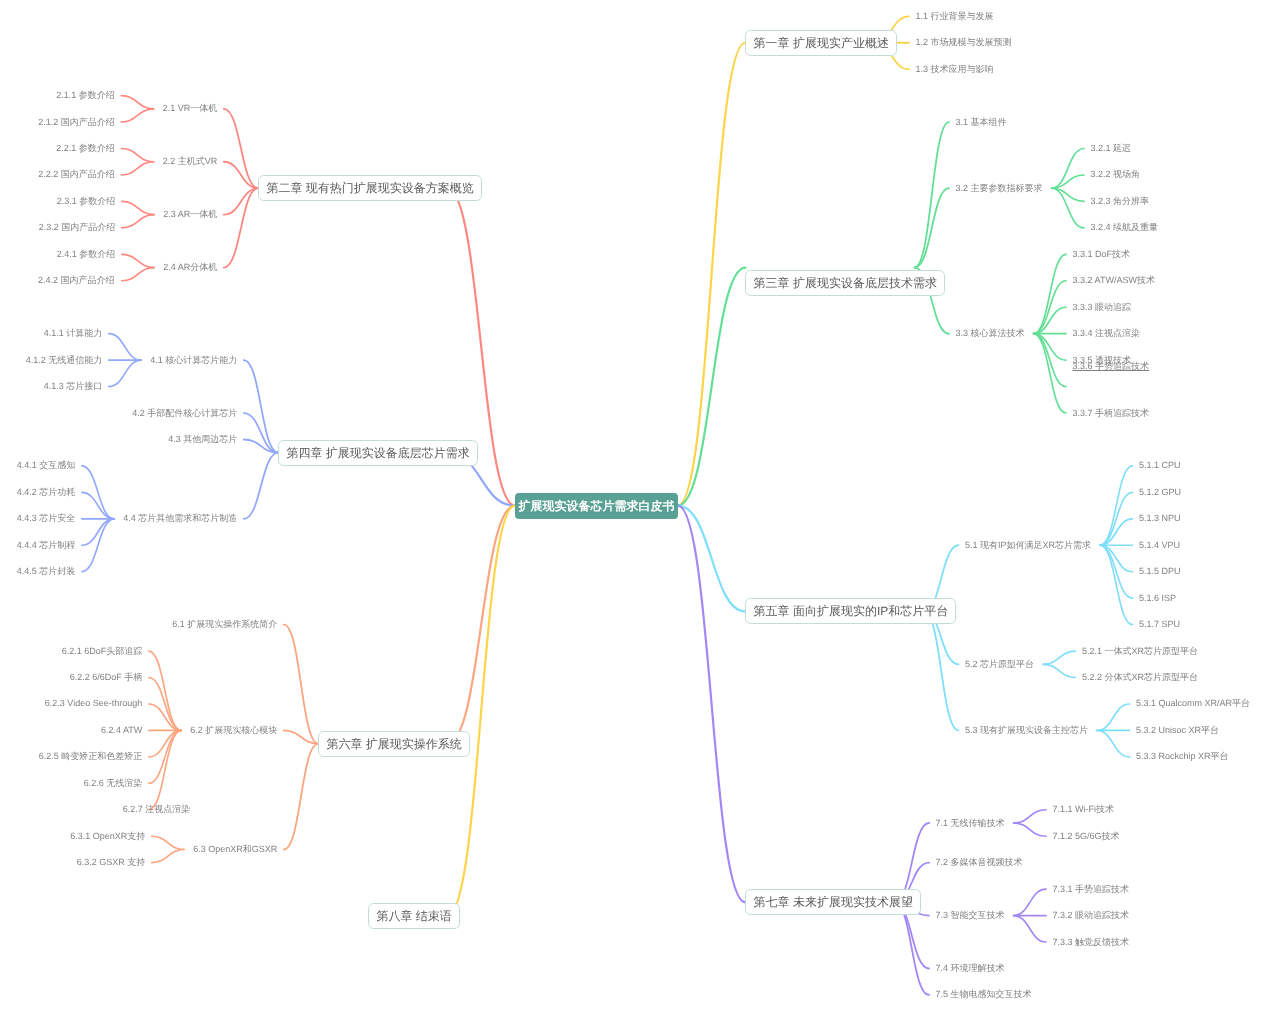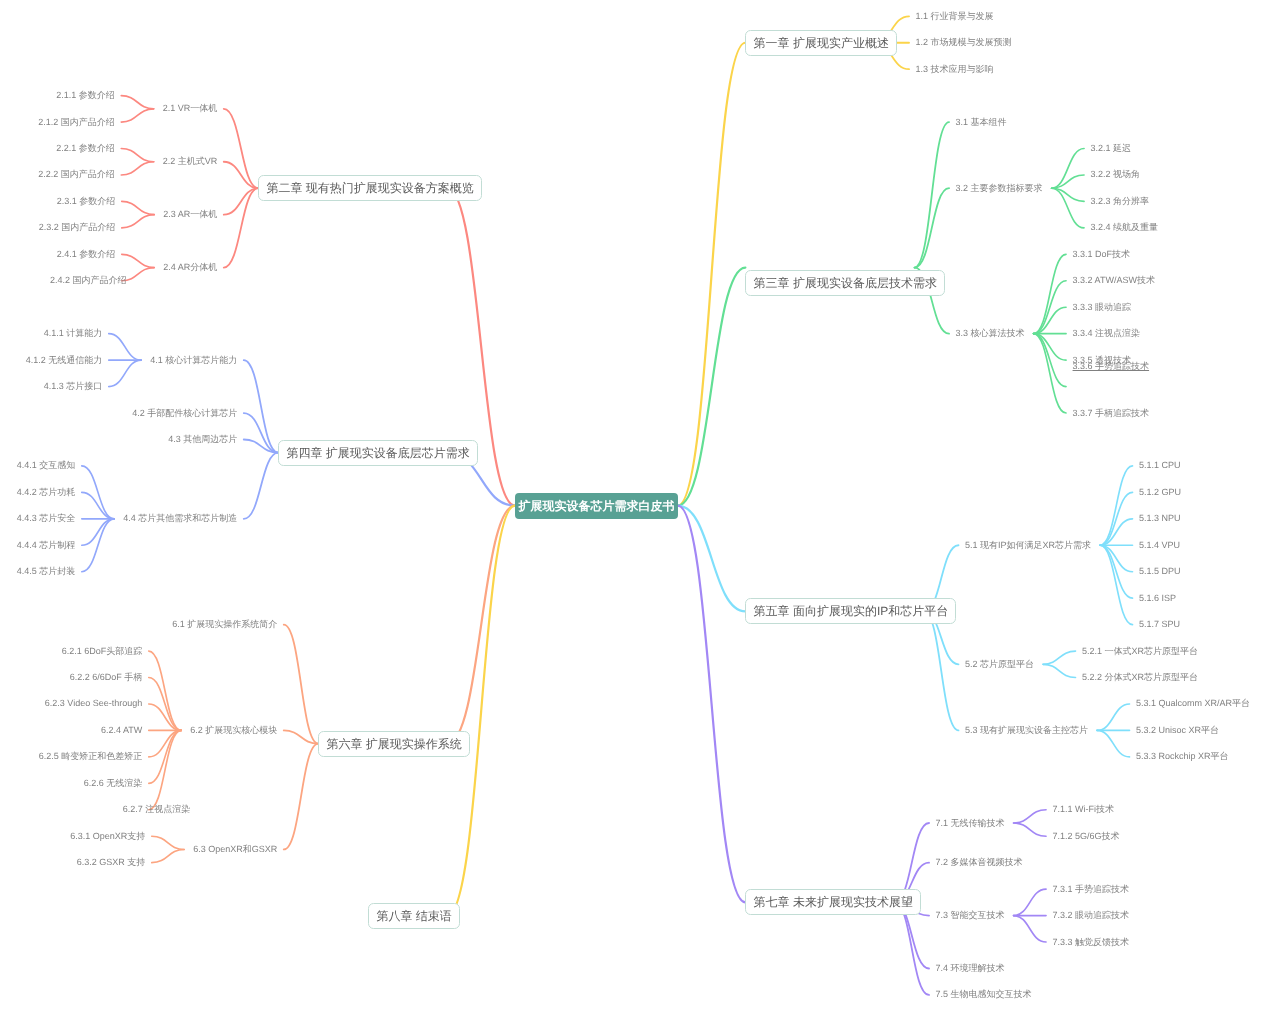--- a/index.html
+++ b/index.html
@@ -161,21 +161,21 @@
       <div class="node node-l3" style="left: 56.21px; top: 88.63px;">2.1.1 参数介绍</div>
       <div class="node node-l3" style="left: 38.21px; top: 115.08px;">2.1.2 国内产品介绍</div>
       <div class="node node-l2" style="left: 162.74px; top: 154.75px;">2.2 主机式VR</div>
       <div class="node node-l3" style="left: 56.21px; top: 141.53px;">2.2.1 参数介绍</div>
       <div class="node node-l3" style="left: 38.21px; top: 167.98px;">2.2.2 国内产品介绍</div>
       <div class="node node-l2" style="left: 163.22px; top: 207.65px;">2.3 AR一体机</div>
       <div class="node node-l3" style="left: 56.69px; top: 194.43px;">2.3.1 参数介绍</div>
       <div class="node node-l3" style="left: 38.69px; top: 220.88px;">2.3.2 国内产品介绍</div>
       <div class="node node-l2" style="left: 163.22px; top: 260.55px;">2.4 AR分体机</div>
       <div class="node node-l3" style="left: 56.69px; top: 247.33px;">2.4.1 参数介绍</div>
-      <div class="node node-l3" style="left: 50px; top: 273.78px;">2.4.2 国内产品介绍</div>
+      <div class="node node-l3" style="left: 38px; top: 273.78px;">2.4.2 国内产品介绍</div>
       <div class="node node-l1" style="left: 278.25px; top: 439.7px;">第四章 扩展现实设备底层芯片需求</div>
       <div class="node node-l2" style="left: 150.24px; top: 353.13px;">4.1 核心计算芯片能力</div>
       <div class="node node-l3" style="left: 43.71px; top: 326px;">4.1.1 计算能力</div>
       <div class="node node-l3" style="left: 25.71px; top: 353.13px; text-align: right;">4.1.2 无线通信能力</div>
       <div class="node node-l3" style="left: 43.71px; top: 379.58px;">4.1.3 芯片接口</div>
       <div class="node node-l2" style="left: 132.24px; top: 406.03px;">4.2 手部配件核心计算芯片</div>
       <div class="node node-l2" style="left: 168.24px; top: 432.48px;">4.3 其他周边芯片</div>
       <div class="node node-l2" style="left: 123.24px; top: 511.83px;">4.4 芯片其他需求和芯片制造</div>
       <div class="node node-l3" style="left: 16.71px; top: 458.93px;">4.4.1 交互感知</div>
       <div class="node node-l3" style="left: 16.71px; top: 485.38px;">4.4.2 芯片功耗</div>

